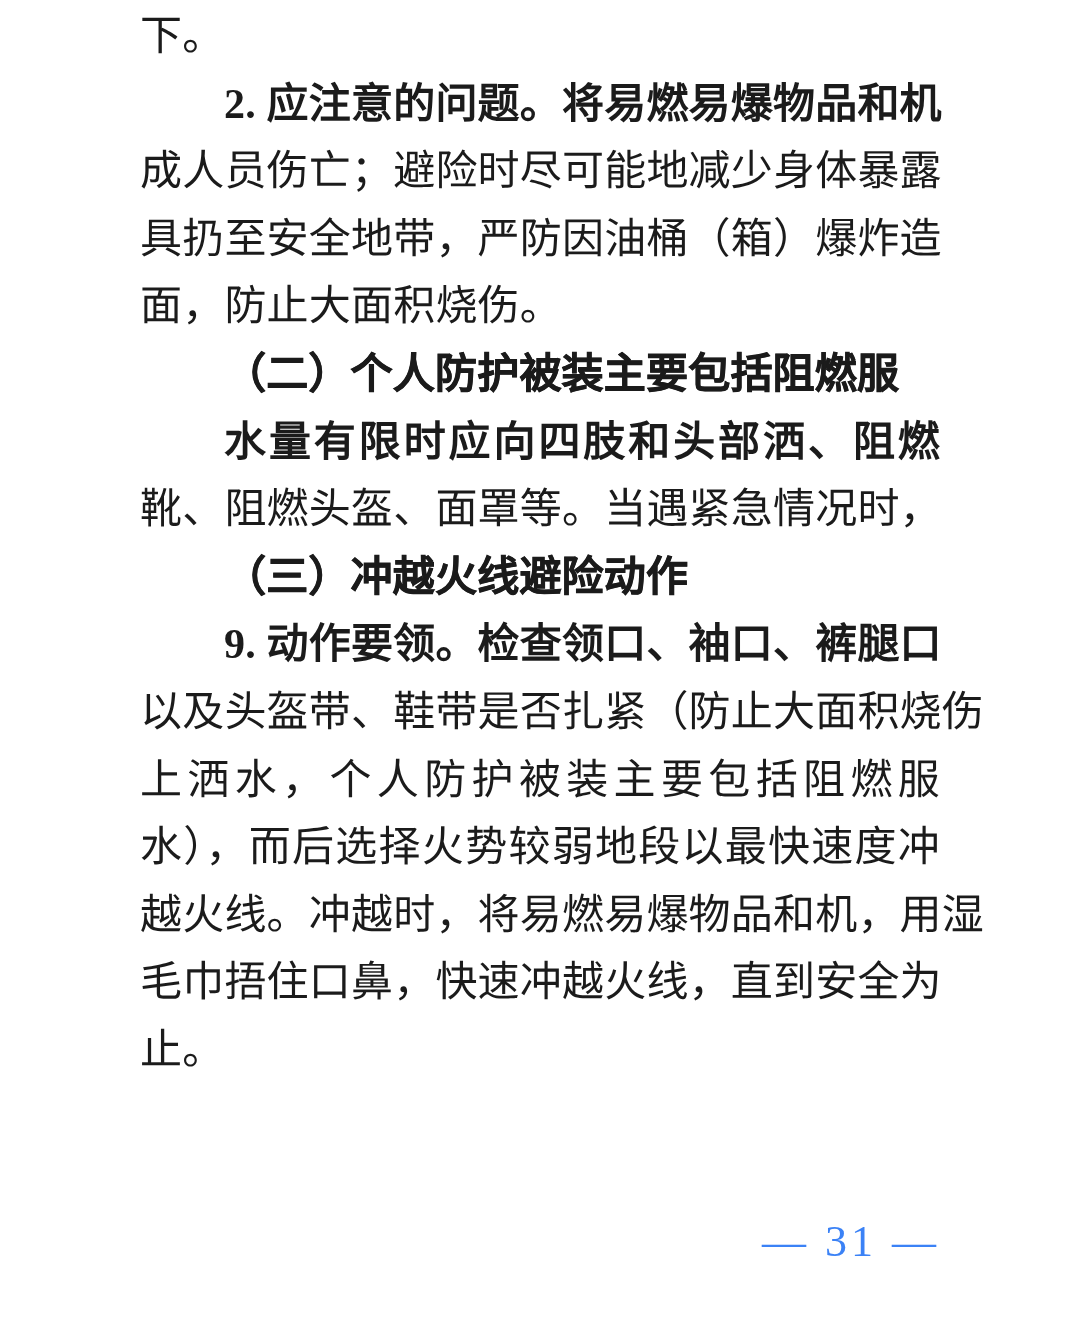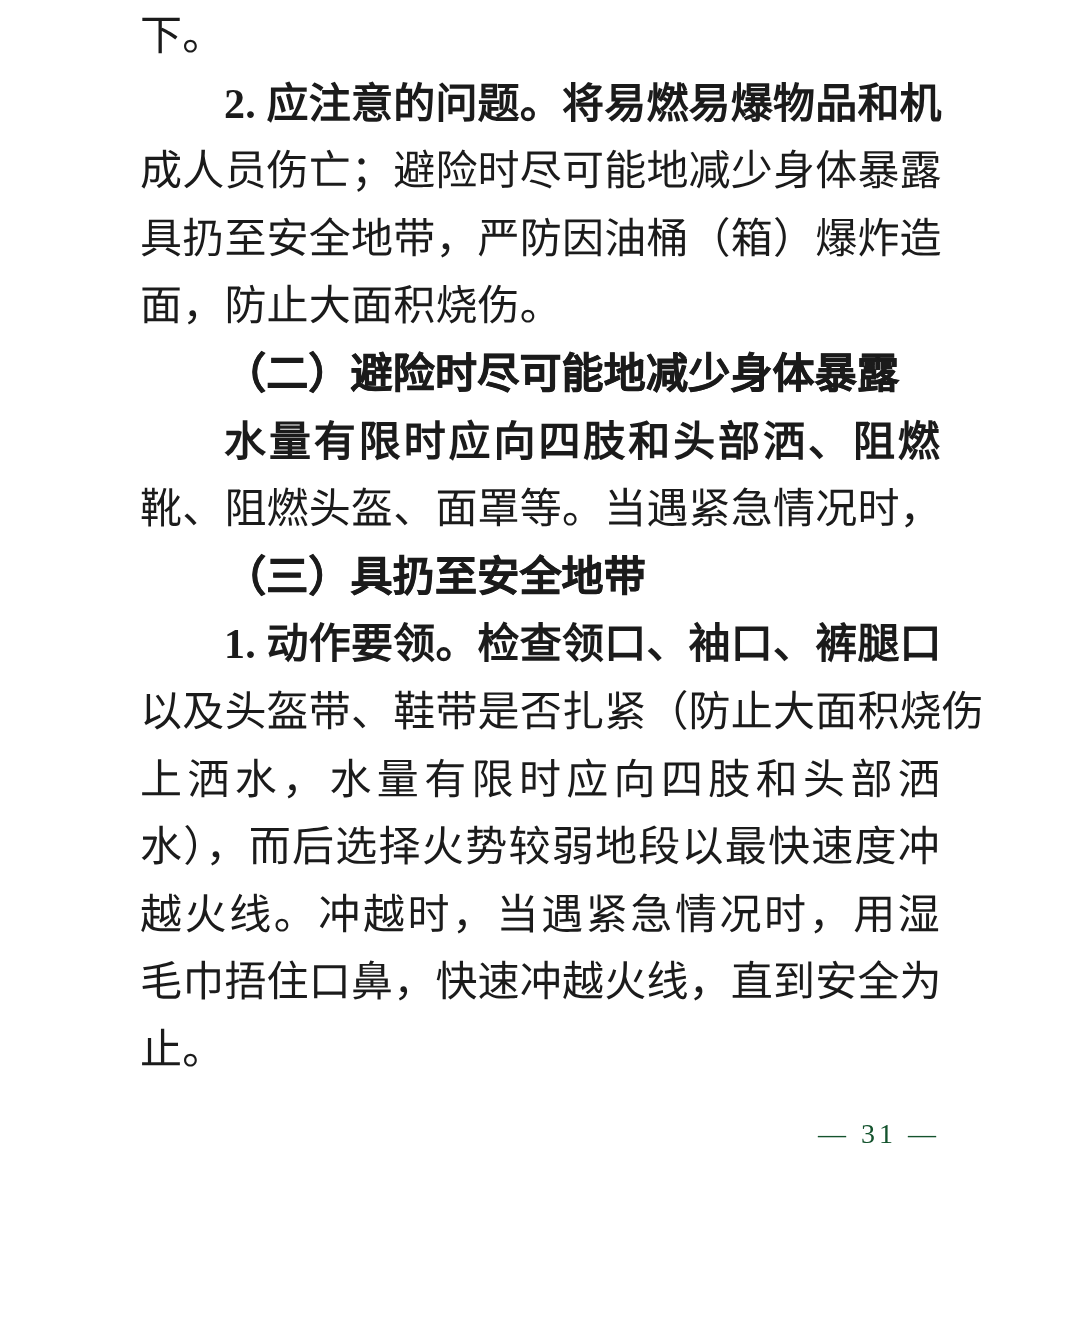--- a/index.html
+++ b/index.html
@@ -45,57 +45,57 @@
   }
   .block.heading .line {
     font-weight: bold;
     text-align: left;
     text-align-last: left;
     -webkit-text-stroke: 0.6px #1b1b1b;
   }
   .page-footer {
     position: absolute;
     left: 140px;
-    top: 1112px;
+    top: 1220px;
     width: 800px;
     text-align: right;
-    font-size: 28px;
+    font-size: 44px;
     line-height: 44px;
     letter-spacing: 4px;
-    color: #14532d;
+    color: #3b82f6;
   }
 </style>
 </head>
 <body>
 
 <div class="page">
   <div class="body-text">
       <div class="block paragraph">
         <div class="line last">下。</div>
       </div>
       <div class="block paragraph">
         <div class="line indent">2. 应注意的问题。将易燃易爆物品和机</div>
         <div class="line">成人员伤亡；避险时尽可能地减少身体暴露</div>
         <div class="line">具扔至安全地带，严防因油桶（箱）爆炸造</div>
         <div class="line last">面，防止大面积烧伤。</div>
       </div>
       <div class="block heading">
-        <div class="line indent last">（二）避险时尽可能地减少身体暴露</div>
+        <div class="line indent last">（二）个人防护被装主要包括阻燃服</div>
       </div>
       <div class="block paragraph">
         <div class="line indent">水量有限时应向四肢和头部洒、阻燃</div>
         <div class="line">靴、阻燃头盔、面罩等。当遇紧急情况时，</div>
       </div>
       <div class="block heading">
-        <div class="line indent last">（三）具扔至安全地带</div>
+        <div class="line indent last">（三）冲越火线避险动作</div>
       </div>
       <div class="block paragraph">
-        <div class="line indent">1. 动作要领。检查领口、袖口、裤腿口</div>
+        <div class="line indent">9. 动作要领。检查领口、袖口、裤腿口</div>
         <div class="line">以及头盔带、鞋带是否扎紧（防止大面积烧伤</div>
-        <div class="line">上洒水，水量有限时应向四肢和头部洒</div>
+        <div class="line">上洒水，个人防护被装主要包括阻燃服</div>
         <div class="line">水），而后选择火势较弱地段以最快速度冲</div>
-        <div class="line">越火线。冲越时，当遇紧急情况时，用湿</div>
+        <div class="line">越火线。冲越时，将易燃易爆物品和机，用湿</div>
         <div class="line">毛巾捂住口鼻，快速冲越火线，直到安全为</div>
         <div class="line last">止。</div>
       </div>
     </div>
   <div class="page-footer">— 31 —</div>
 </div>
 
 </body></html>

